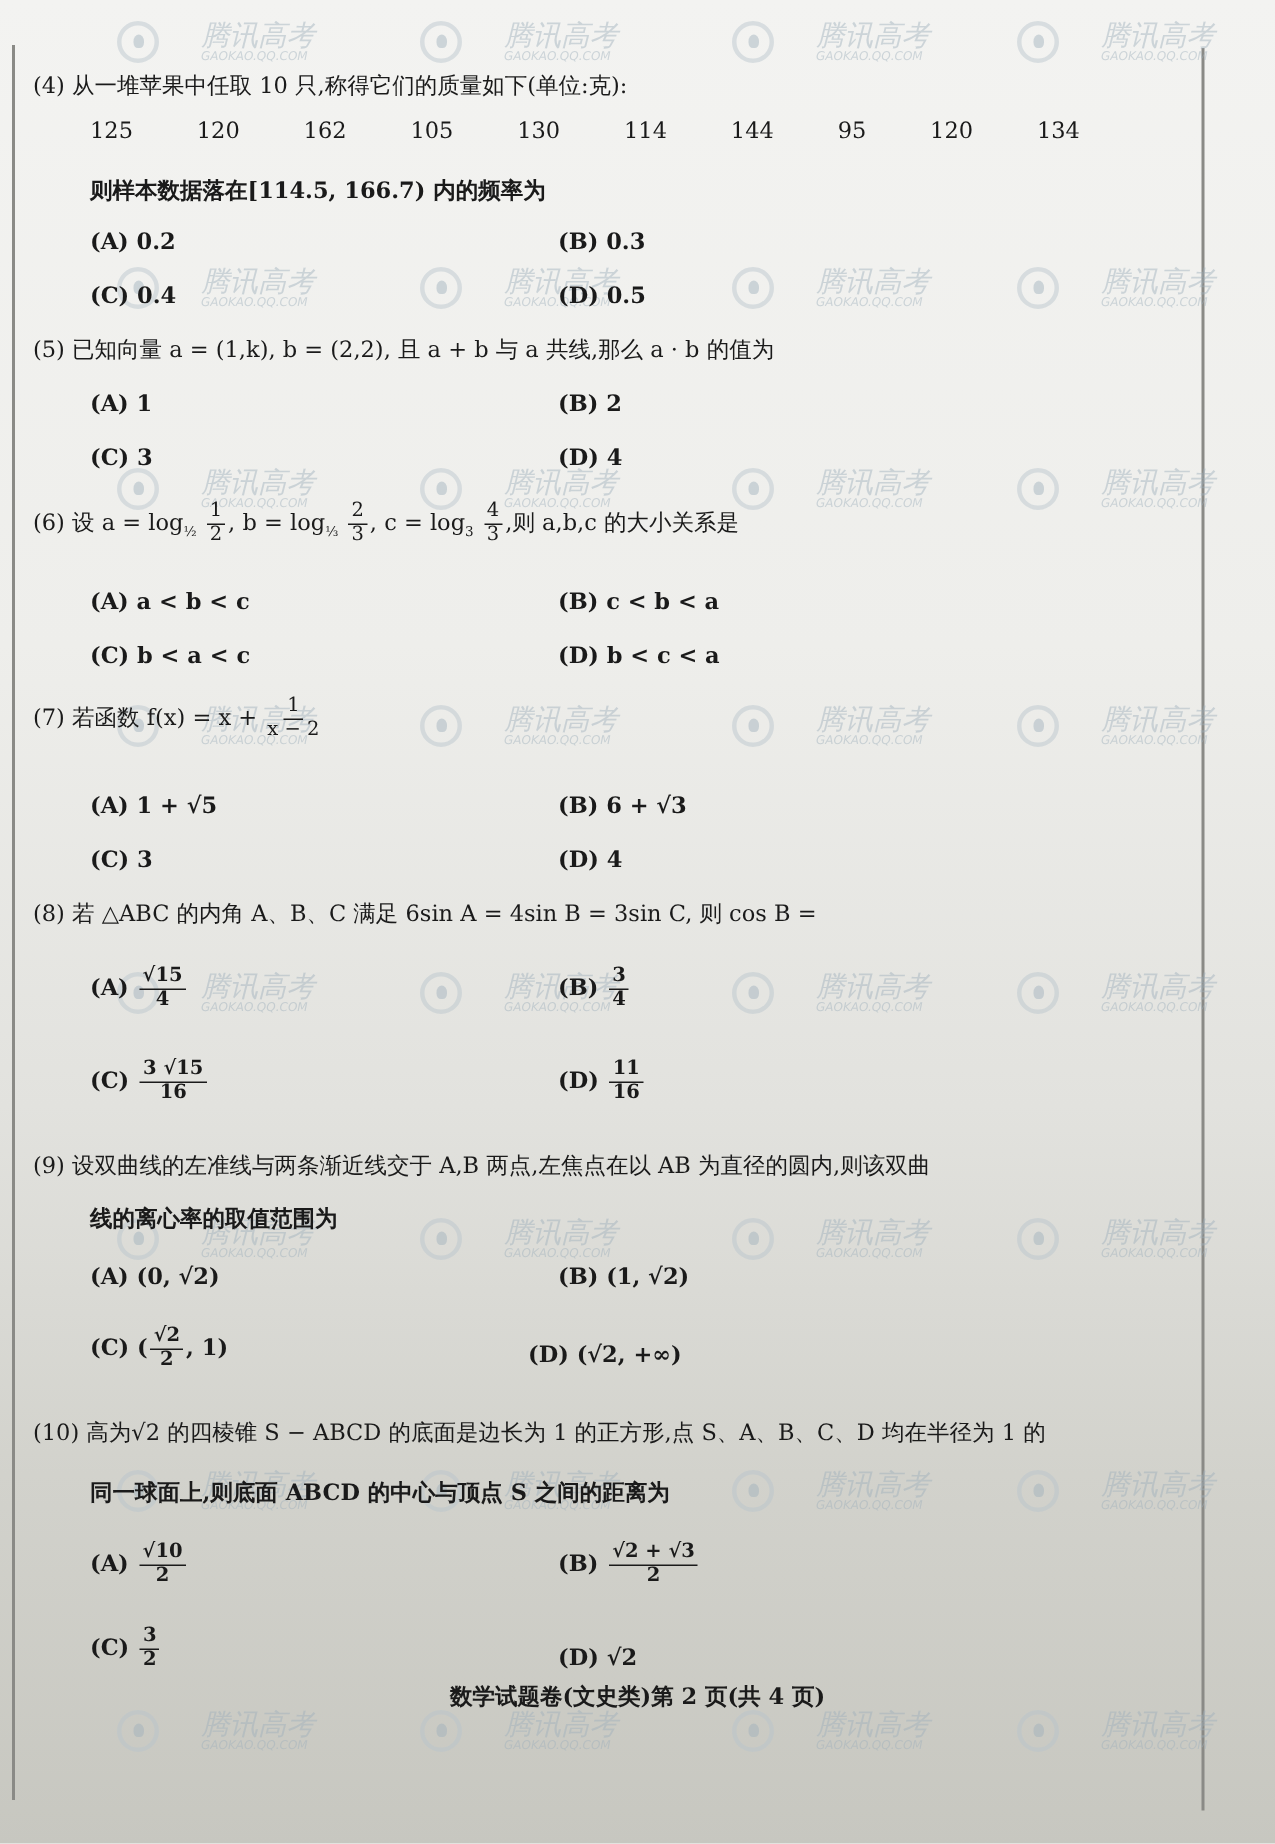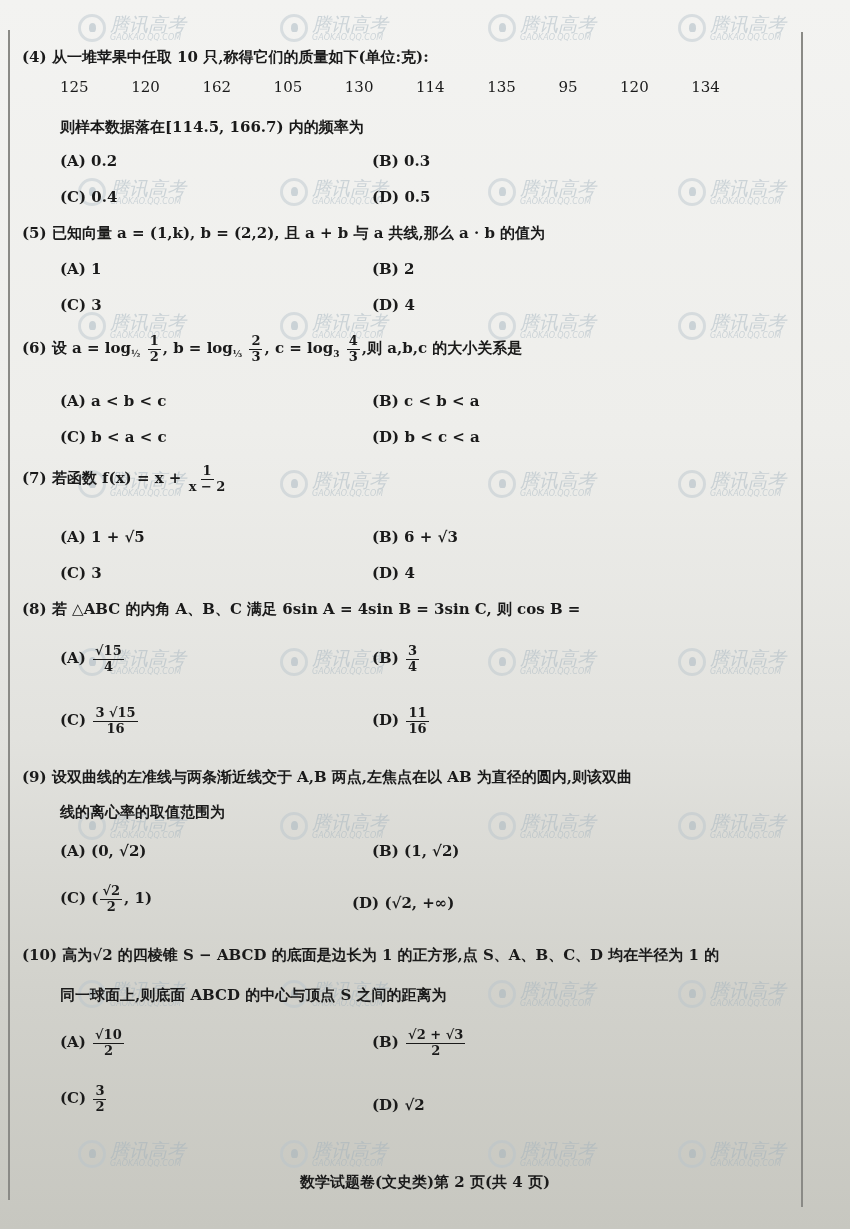--- a/index.html
+++ b/index.html
@@ -4,31 +4,31 @@
 <style>
   html, body { margin: 0; padding: 0; }
   body {
     width: 850px; height: 1229px; overflow: hidden; position: relative;
     background: linear-gradient(180deg, #f3f3f1 0%, #eeeeeb 35%, #e2e2de 60%, #d2d2cc 80%, #c7c7c0 100%);
     font-family: "DejaVu Serif", "Liberation Serif", serif;
     color: #1a1a1a;
   }
   .border-left { position: absolute; left: 8px; top: 30px; width: 2px; height: 1170px; background: #8a8a86; }
   .border-right { position: absolute; left: 801px; top: 32px; width: 2px; height: 1175px; background: #8a8a86; }
-  .wm { position: absolute; display: flex; align-items: center; opacity: 0.45; }
+  .wm { position: absolute; display: flex; align-items: center; opacity: 0.45; gap: 24px; }
   .wm .logo { width: 28px; height: 28px; border-radius: 50%; border: 3px solid #b8c4cc; box-sizing: border-box; position: relative; }
   .wm .logo::after { content: ""; position: absolute; left: 8px; top: 6px; width: 7px; height: 9px; background: #9fb0bc; border-radius: 50% 50% 40% 40%; }
   .wm .txt { margin-left: 4px; display: flex; flex-direction: column; line-height: 1; }
   .wm .cn { font-family: "DejaVu Sans", sans-serif; font-size: 19px; color: #9fb0bc; font-style: italic; }
   .wm .en { font-family: "DejaVu Sans", sans-serif; font-size: 8px; color: #9fb0bc; font-style: italic; }
-  .q { position: absolute; left: 22px; font-size: 15px; font-weight: bold; white-space: nowrap; }
+  .q { position: absolute; left: 22px; font-size: 15px; font-weight: normal; white-space: nowrap; }
   .line { position: absolute; font-size: 15px; font-weight: bold; white-space: nowrap; }
   .opt { position: absolute; font-size: 15px; font-weight: bold; white-space: nowrap; }
   .data-row { position: absolute; top: 78px; left: 60px; width: 660px; display: flex; justify-content: space-between; font-size: 15px; }
-  .footer { position: absolute; left: 0; width: 850px; top: 1173px; text-align: center; font-size: 15px; font-weight: bold; }
+  .footer { position: absolute; left: 0; width: 850px; top: 1122px; text-align: center; font-size: 15px; font-weight: bold; }
   .frac { display: inline-flex; flex-direction: column; align-items: center; vertical-align: middle; font-size: 13px; line-height: 1.15; margin: 0 2px; }
   .frac .num { border-bottom: 1.5px solid #1a1a1a; padding: 0 2px; }
 </style>
 </head>
 <body>
 
 <div class="border-left"></div>
 <div class="border-right"></div>
 
 <div class="wm" style="left:78px;top:14px">
@@ -266,21 +266,21 @@
 <div class="q" style="top:48px">
   <span>(4)</span> <span>从一堆苹果中任取 10 只,称得它们的质量如下(单位:克):</span>
 </div>
 <div class="data-row">
   <span>125</span>
   <span>120</span>
   <span>162</span>
   <span>105</span>
   <span>130</span>
   <span>114</span>
-  <span>135</span>
+  <span>144</span>
   <span>95</span>
   <span>120</span>
   <span>134</span>
 </div>
 <div class="line" style="top:118px;left:60px">则样本数据落在[114.5, 166.7) 内的频率为</div>
 <div class="opt" style="top:152px;left:60px">(A) 0.2</div>
 <div class="opt" style="top:152px;left:372px">(B) 0.3</div>
 <div class="opt" style="top:188px;left:60px">(C) 0.4</div>
 <div class="opt" style="top:188px;left:372px">(D) 0.5</div>
 

